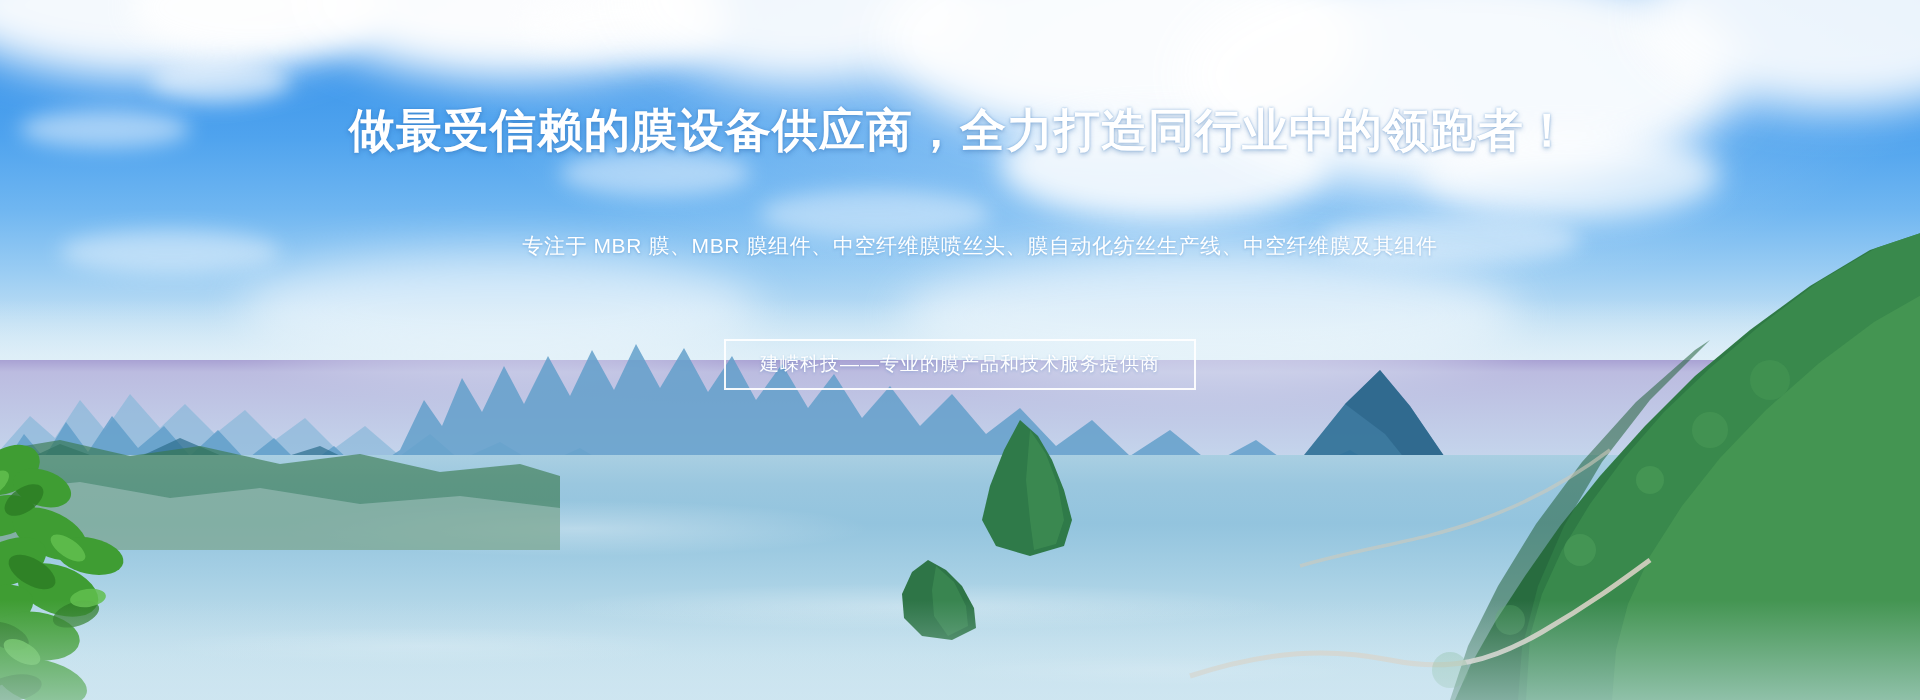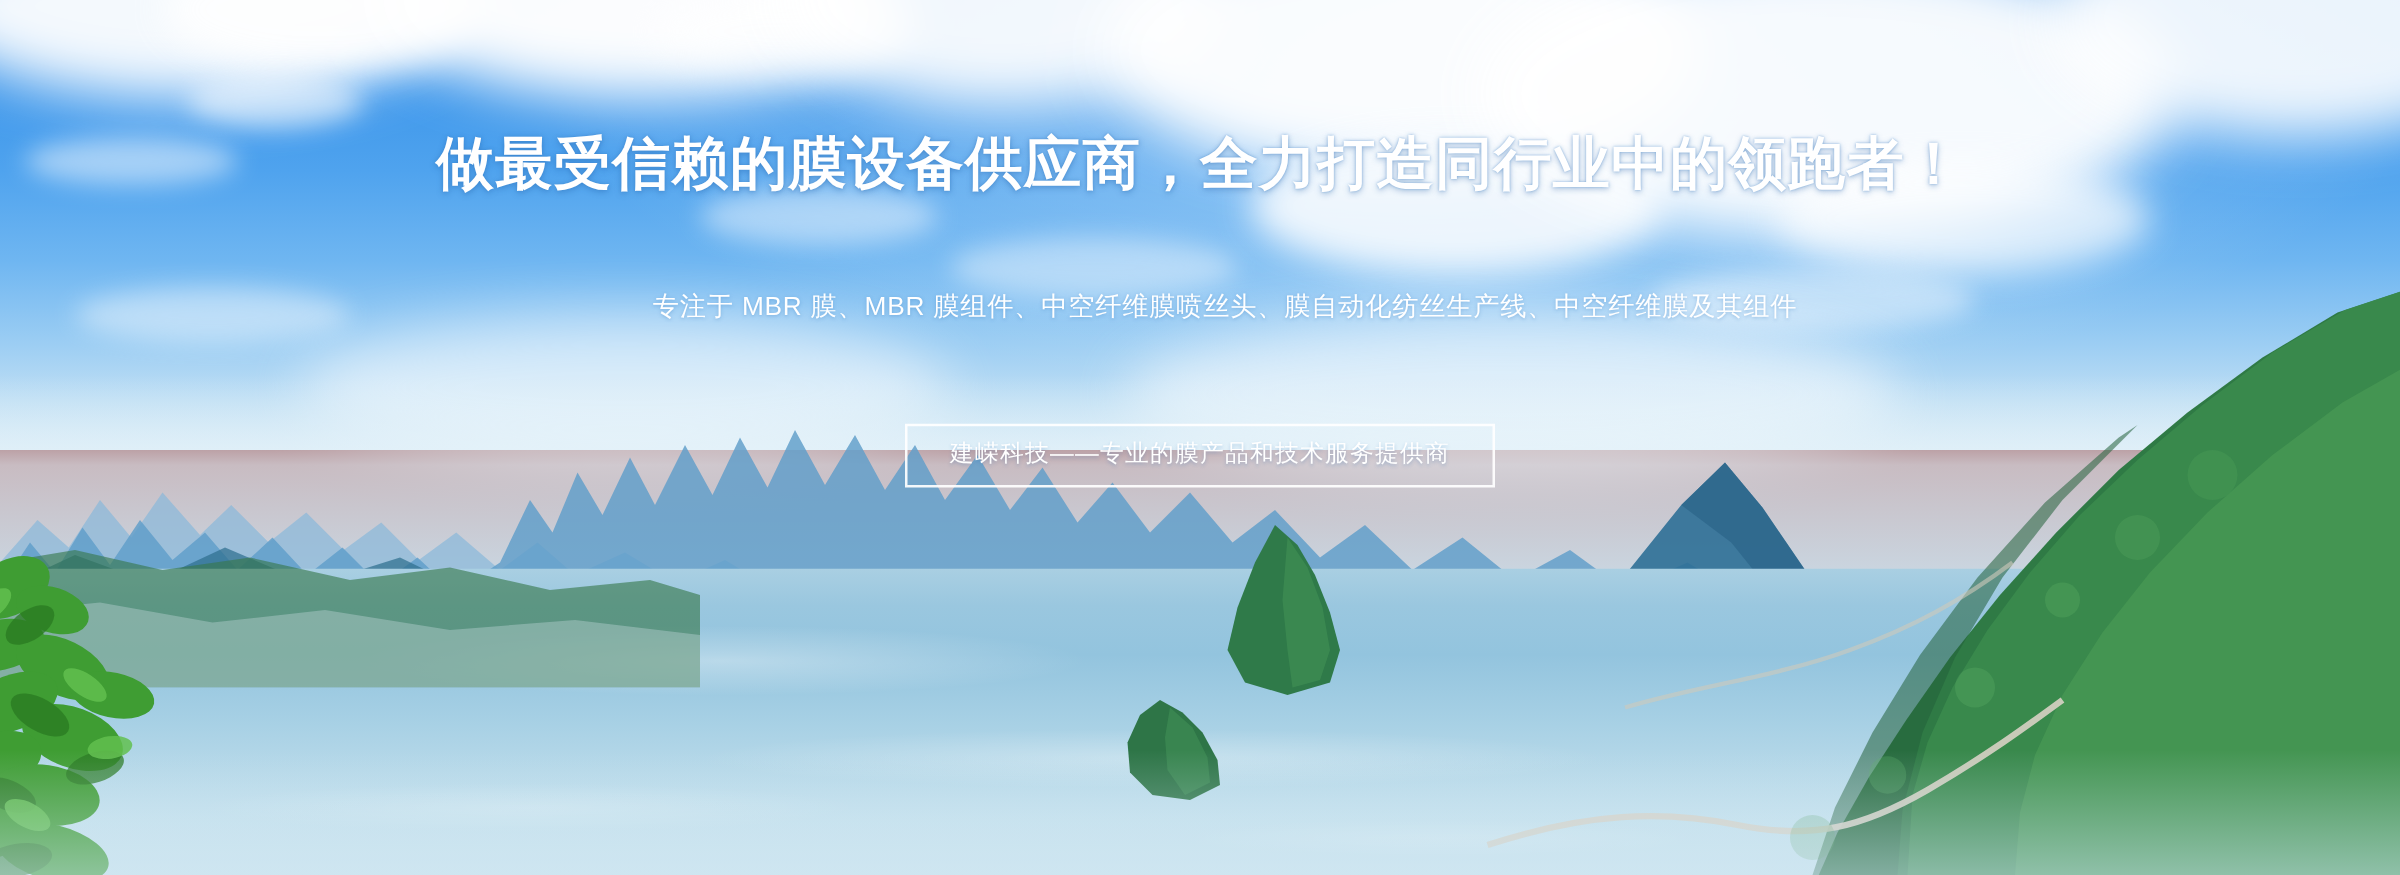--- a/index.html
+++ b/index.html
@@ -2,21 +2,21 @@
 <html><head>
 <meta charset="utf-8">
 <style>
   html,body{margin:0;padding:0;background:#fff;}
   body{font-family:"Liberation Sans","DejaVu Sans",sans-serif;}
 
   .banner{
     position:relative;
     width:1920px;height:700px;
     overflow:hidden;
-    background:#7f1d1d;
+    background:#4c1d95;
   }
 
   
   .sky{
     position:absolute;left:0;top:0;width:1920px;height:360px;
     background:
       linear-gradient(180deg,
         #2f8ce8 0%,
         #3d96ea 18%,
         #4fa3ee 38%,

